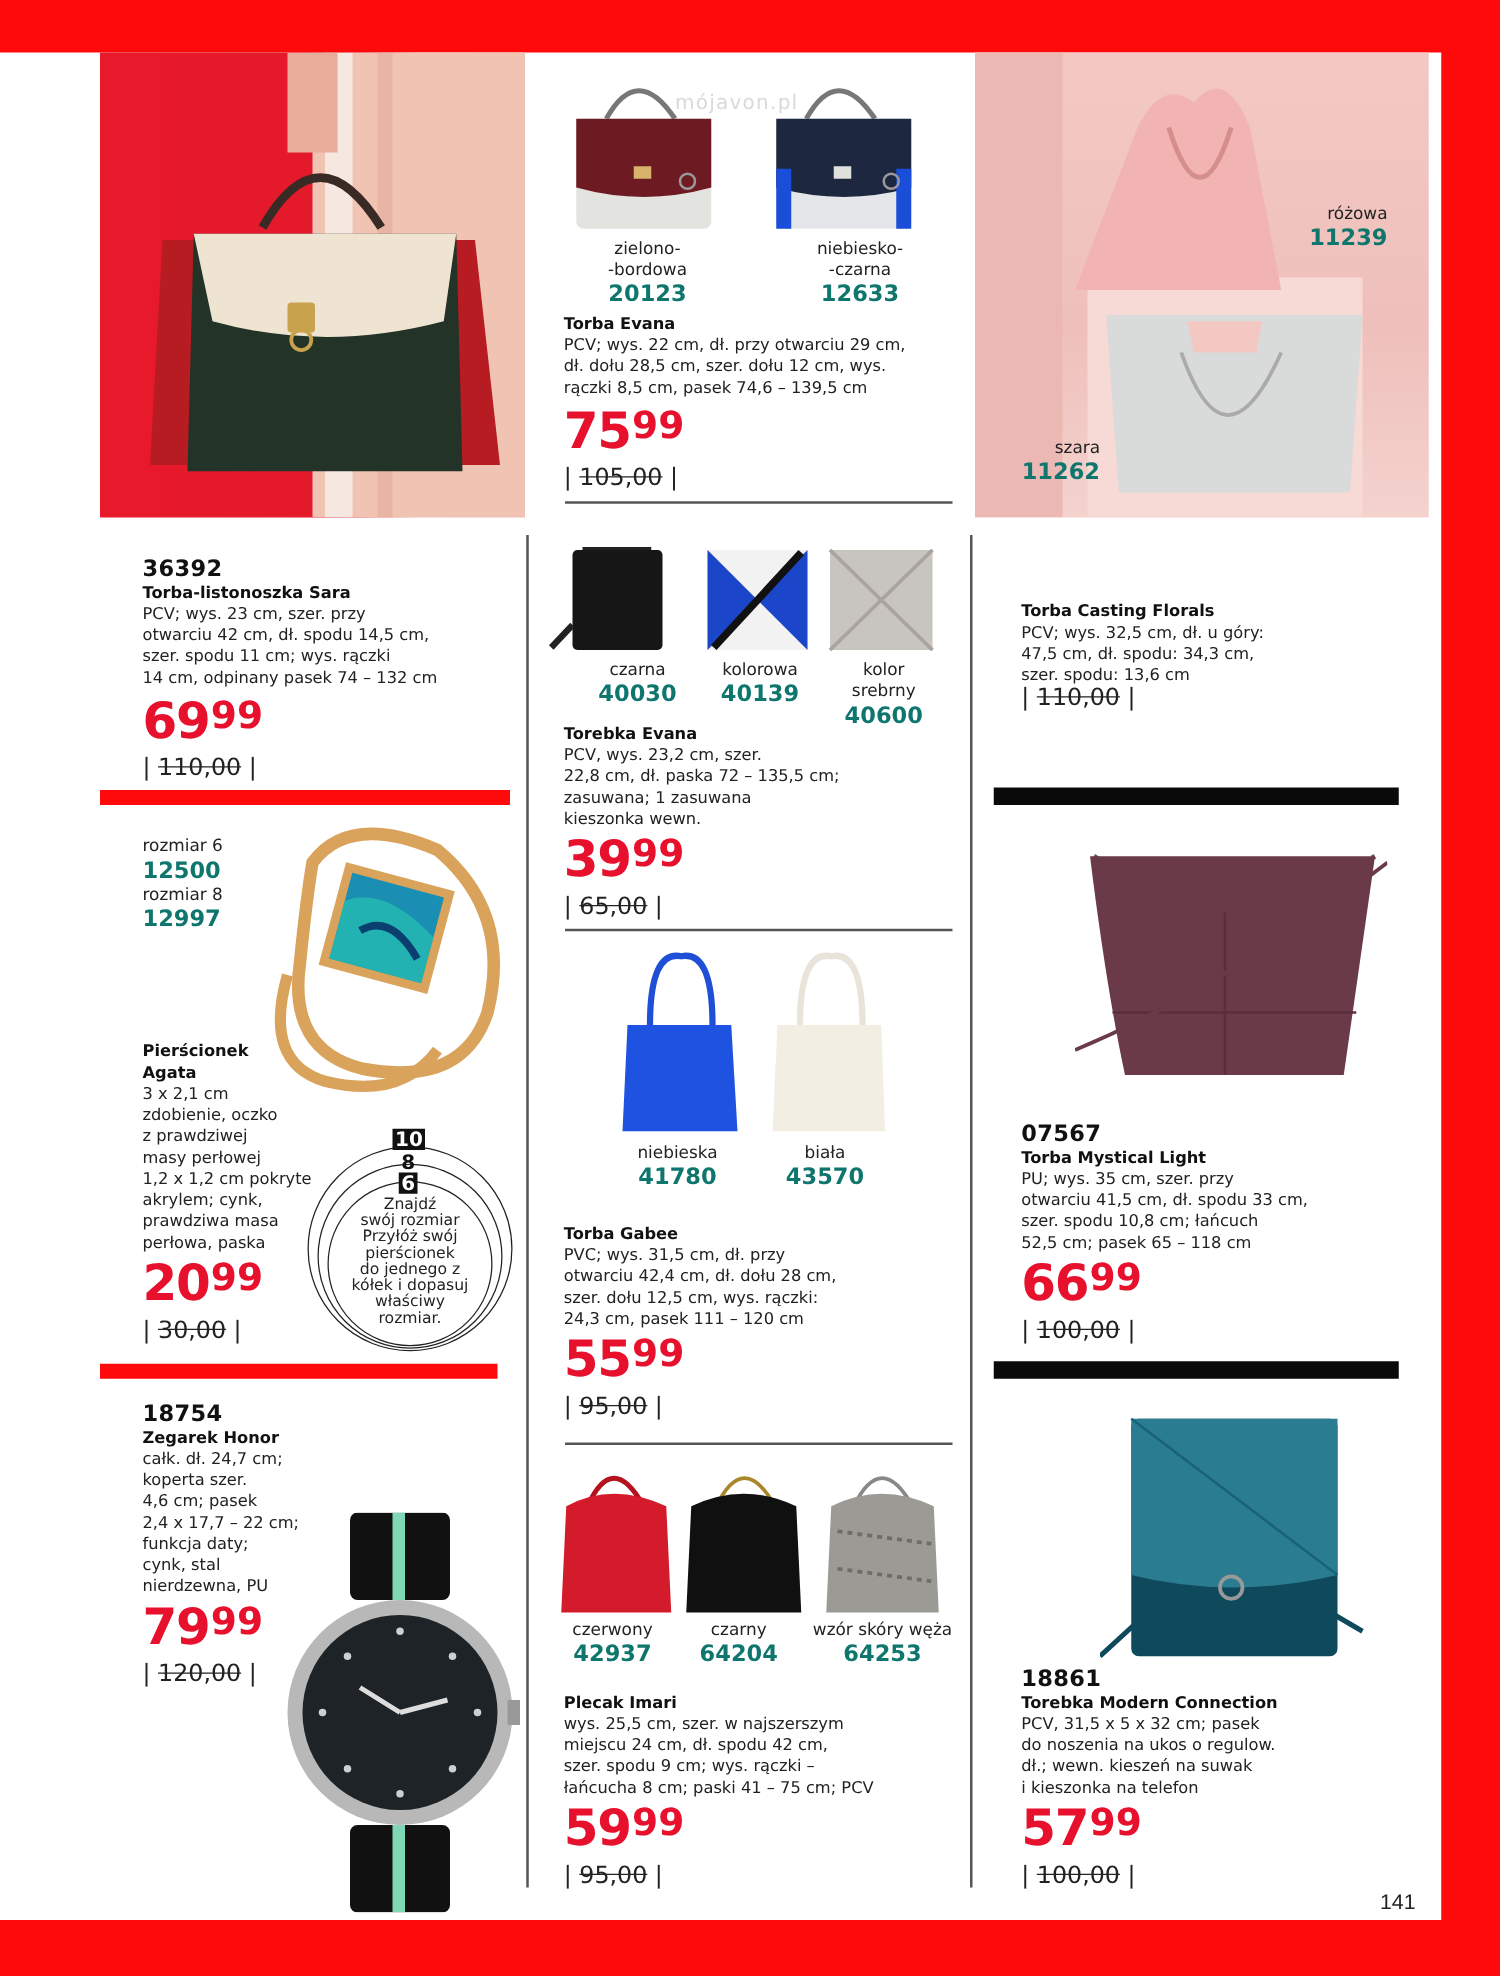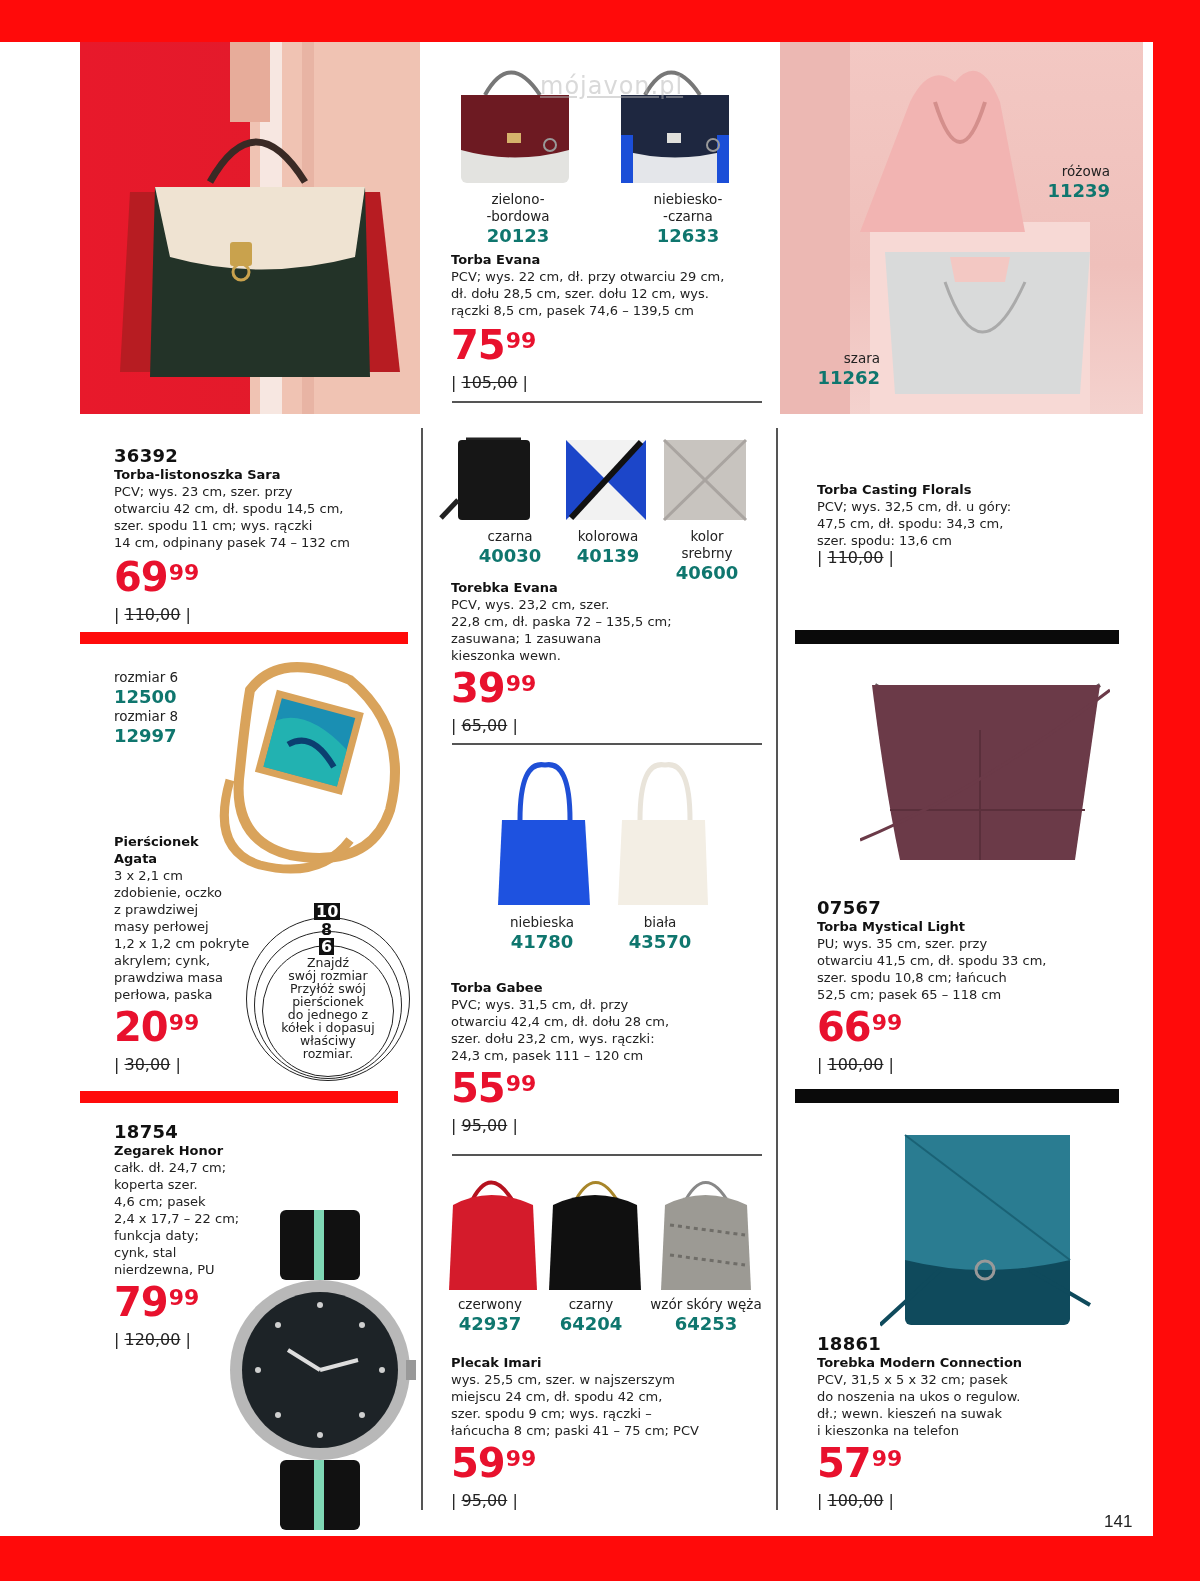--- a/index.html
+++ b/index.html
@@ -15,30 +15,30 @@
   .img-block { position: absolute; overflow: hidden; }
 
   .code { font-family: "DejaVu Sans", sans-serif; font-weight: bold; font-size: 18px; color: #111; letter-spacing: 0.3px; line-height: 20px; }
   .name { font-family: "DejaVu Sans", sans-serif; font-weight: bold; font-size: 13px; color: #111; line-height: 17px; }
   .desc { font-family: "DejaVu Sans", sans-serif; font-size: 13px; color: #222; line-height: 17px; }
   .variant-label { font-family: "DejaVu Sans", sans-serif; font-size: 13.5px; color: #222; line-height: 17px; text-align: center; }
   .variant-code { font-family: "DejaVu Sans", sans-serif; font-weight: bold; font-size: 18px; color: #0f766e; line-height: 22px; text-align: center; }
 
   .price { font-family: "DejaVu Sans", sans-serif; font-weight: bold; color: #e8112d; line-height: 40px; white-space: nowrap; }
   .price .main { font-size: 40px; letter-spacing: -1px; }
-  .price .cents { font-size: 22px; vertical-align: top; position: relative; top: -4px; margin-left: 1px; }
-  .old-price { font-family: "DejaVu Sans", sans-serif; font-size: 16px; color: #222; line-height: 18px; white-space: nowrap; }
+  .price .cents { font-size: 30px; vertical-align: top; position: relative; top: -4px; margin-left: 1px; }
+  .old-price { font-family: "DejaVu Sans", sans-serif; font-size: 19px; color: #222; line-height: 18px; white-space: nowrap; }
   .old-price .strike { text-decoration: line-through; }
 
   .divider-red { position: absolute; height: 12px; background: #ff0a0a; }
   .divider-black { position: absolute; height: 14px; background: #0a0a0a; }
   .hline { position: absolute; height: 2px; background: #555; }
   .vline { position: absolute; width: 2px; background: #555; }
 
-  .watermark { position: absolute; font-family: "DejaVu Sans", sans-serif; font-size: 24px; color: rgba(255,255,255,0.7); letter-spacing: 1px; text-decoration: underline; }
+  .watermark { position: absolute; font-family: "DejaVu Sans", sans-serif; font-size: 16px; color: rgba(255,255,255,0.7); letter-spacing: 1px; }
 
   .ring-guide { position: absolute; }
   .ring-guide .circle { position: absolute; border: 1.5px solid #222; border-radius: 50%; }
   .ring-guide .num { position: absolute; background: #111; color: #fff; font-family: "DejaVu Sans", sans-serif; font-weight: bold; font-size: 16px; line-height: 17px; padding: 0 2px; }
   .ring-guide .txt { position: absolute; font-family: "DejaVu Sans", sans-serif; font-size: 12.5px; line-height: 13px; text-align: center; color: #222; }
 </style>
 </head>
 <body>
 
 <div class="band-top"></div>
@@ -247,21 +247,21 @@
   <div class="variant-code">41780</div>
 </div>
 <div class="abs" style="left:610px;top:914px;width:100px;">
   <div class="variant-label">biała</div>
   <div class="variant-code">43570</div>
 </div>
 <div class="abs" style="left:451px;top:979px;width:310px;">
   <div class="name">Torba Gabee</div>
   <div class="desc">PVC; wys. 31,5 cm, dł. przy</div>
   <div class="desc">otwarciu 42,4 cm, dł. dołu 28 cm,</div>
-  <div class="desc">szer. dołu 23,2 cm, wys. rączki:</div>
+  <div class="desc">szer. dołu 12,5 cm, wys. rączki:</div>
   <div class="desc">24,3 cm, pasek 111 – 120 cm</div>
   <div class="price" style="margin-top:4px;"><span class="main">55</span><span class="cents">99</span></div>
   <div class="old-price">| <span class="strike">95,00</span> |</div>
 </div>
 <div class="hline" style="left:452px;top:1154px;width:310px;"></div>
 
 <div class="img-block" style="left:860px;top:670px;width:250px;height:200px;">
   <svg width="250" height="200" viewBox="0 0 250 200">
     <path d="M15 15 Q125 80 240 15" stroke="#6a5a60" stroke-width="4" stroke-dasharray="6 3" fill="none"></path>
     <path d="M12 15 L240 15 Q225 120 215 190 L40 190 Q25 120 12 15 Z" fill="#6b3a48"></path>

